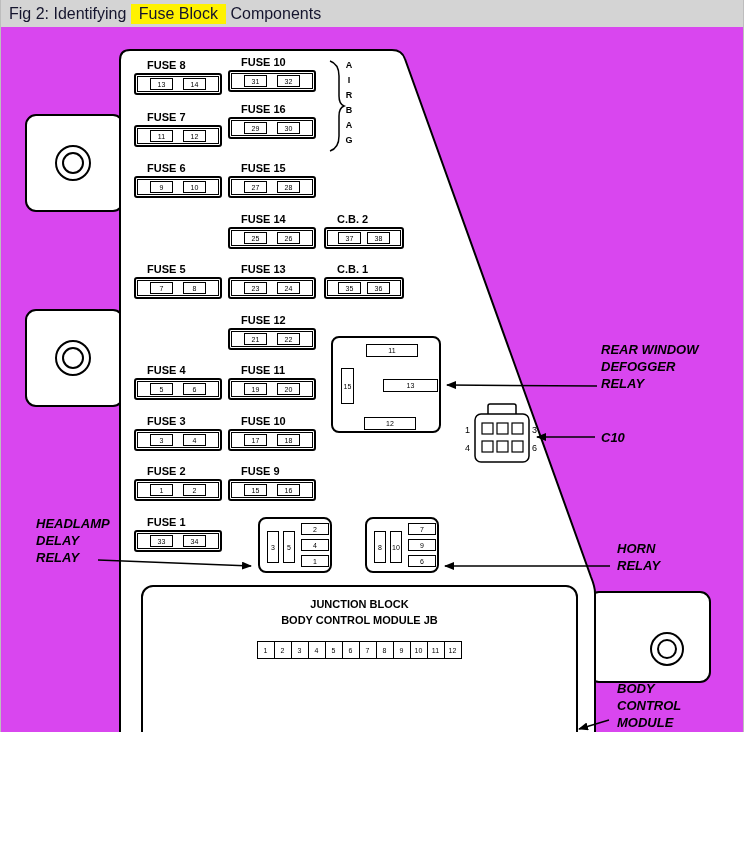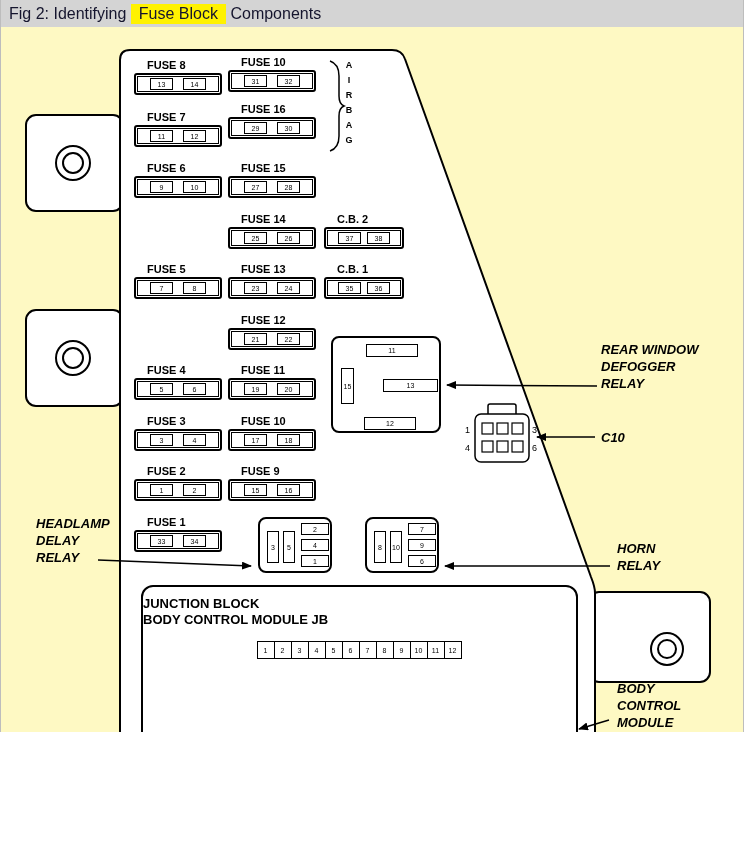--- a/index.html
+++ b/index.html
@@ -1,18 +1,18 @@
 <!DOCTYPE html>
 <html><head>
 <meta charset="utf-8">
 <style>
   * { margin:0; padding:0; box-sizing:border-box; }
   html,body { background:#fff; }
   body { width:744px; height:852px; font-family:"Liberation Sans",sans-serif; color:#000; }
-  .page { position:relative; width:744px; height:732px; background:#fef9c3; overflow:hidden;
+  .page { position:relative; width:744px; height:732px; background:#d946ef; overflow:hidden;
           border-left:1px solid #bdbdbd; border-right:1px solid #bdbdbd; }
 
   
   .hdr { position:absolute; left:0; top:0; width:100%; height:27px; background:#d4d4d4;
          display:flex; align-items:center; padding-left:8px; font-size:16px; color:#15152e; }
   .hdr span { white-space:pre; }
   .hdr .hl { background:#fff200; padding:1px 8px; }
 
   svg.layer { position:absolute; left:0; top:0; }
 
@@ -36,21 +36,21 @@
   .biglabel { position:absolute; font-weight:bold; font-size:13px; line-height:17px; white-space:pre-line;font-style:italic; }
 
   
   #airbag-letters { position:absolute; left:341px; top:58px; width:14px;
                     display:flex; flex-direction:column; align-items:center; }
   .airbag-letter { font-size:9px; font-weight:bold; line-height:15px; }
 
   
   .junction { position:absolute; left:140px; top:585px; width:437px; height:160px;
               border:2px solid #000; border-radius:12px; background:#fff; }
-  .junction-title { text-align:left; font-weight:bold; font-size:13px; line-height:16px;
+  .junction-title { text-align:center; font-weight:bold; font-size:11px; line-height:16px;
                     margin-top:9px; white-space:pre-line; }
   #junction-pins { position:absolute; left:0; right:0; top:54px; display:flex; justify-content:center; }
   .jpin { width:18px; height:18px; border:1px solid #000; margin-left:-1px; background:#fff;
           display:flex; align-items:center; justify-content:center; font-size:7px; }
 
   .c10num { position:absolute; font-size:9px; }
 
   .docid { position:absolute; left:24px; top:771px; font-size:8px; color:#222; }
   .courtesy { position:absolute; left:0; top:818px; width:100%; text-align:center; font-size:13px; color:#333; }
 </style>

